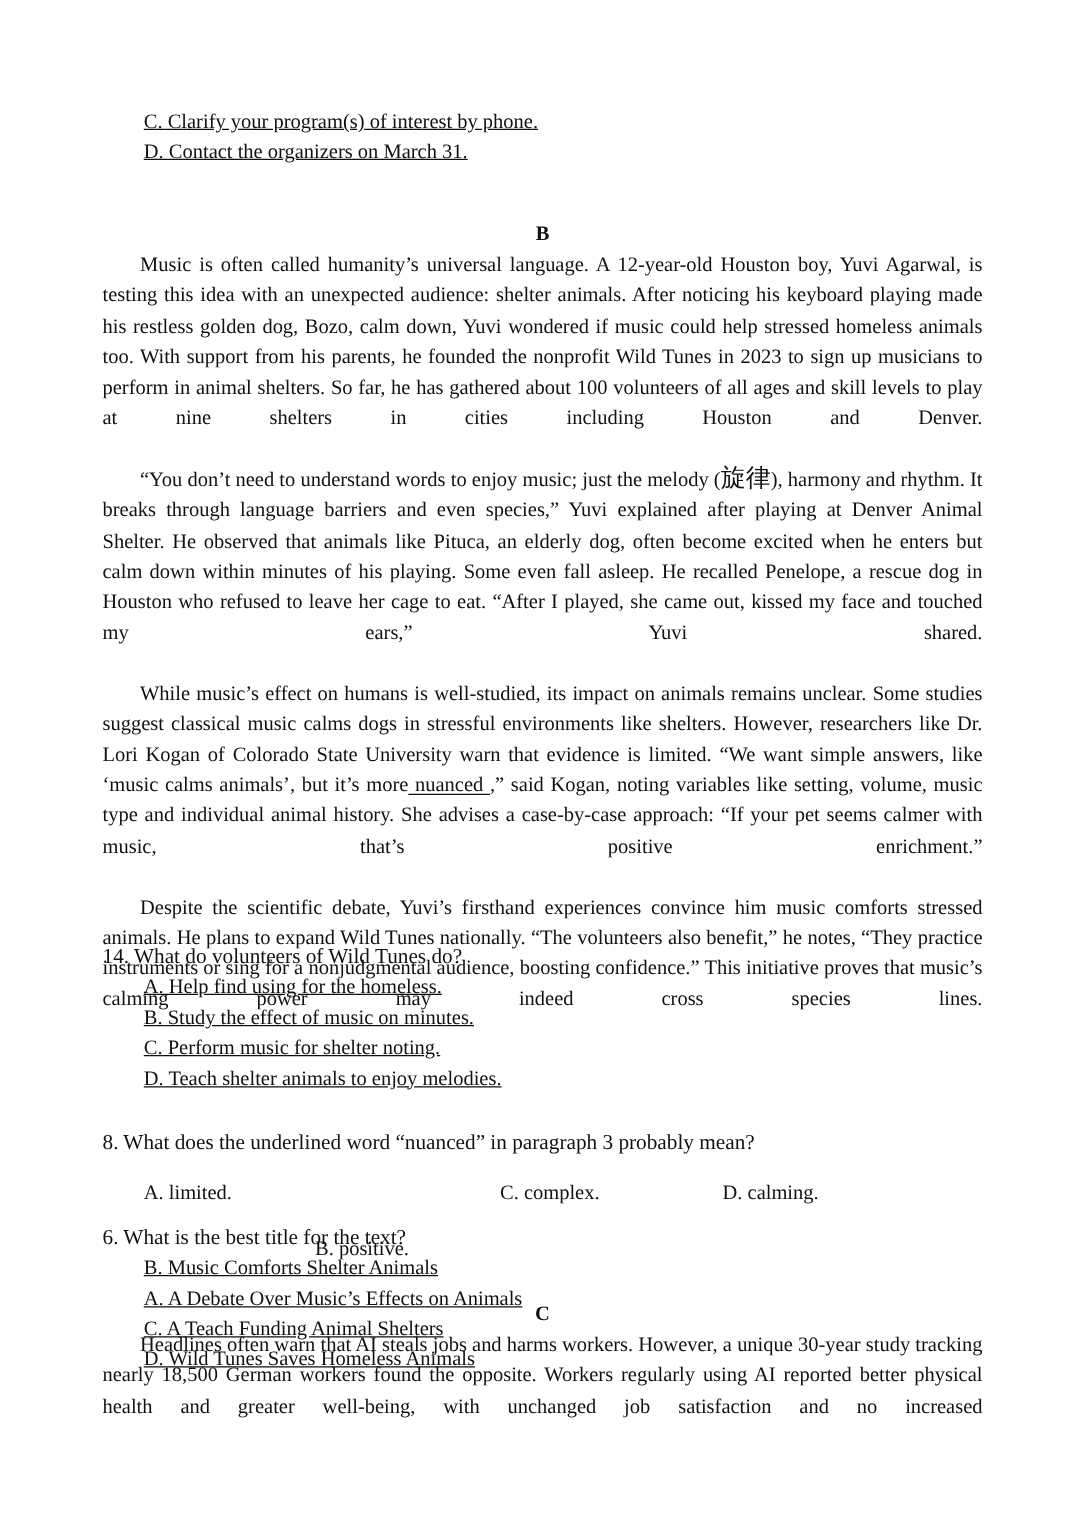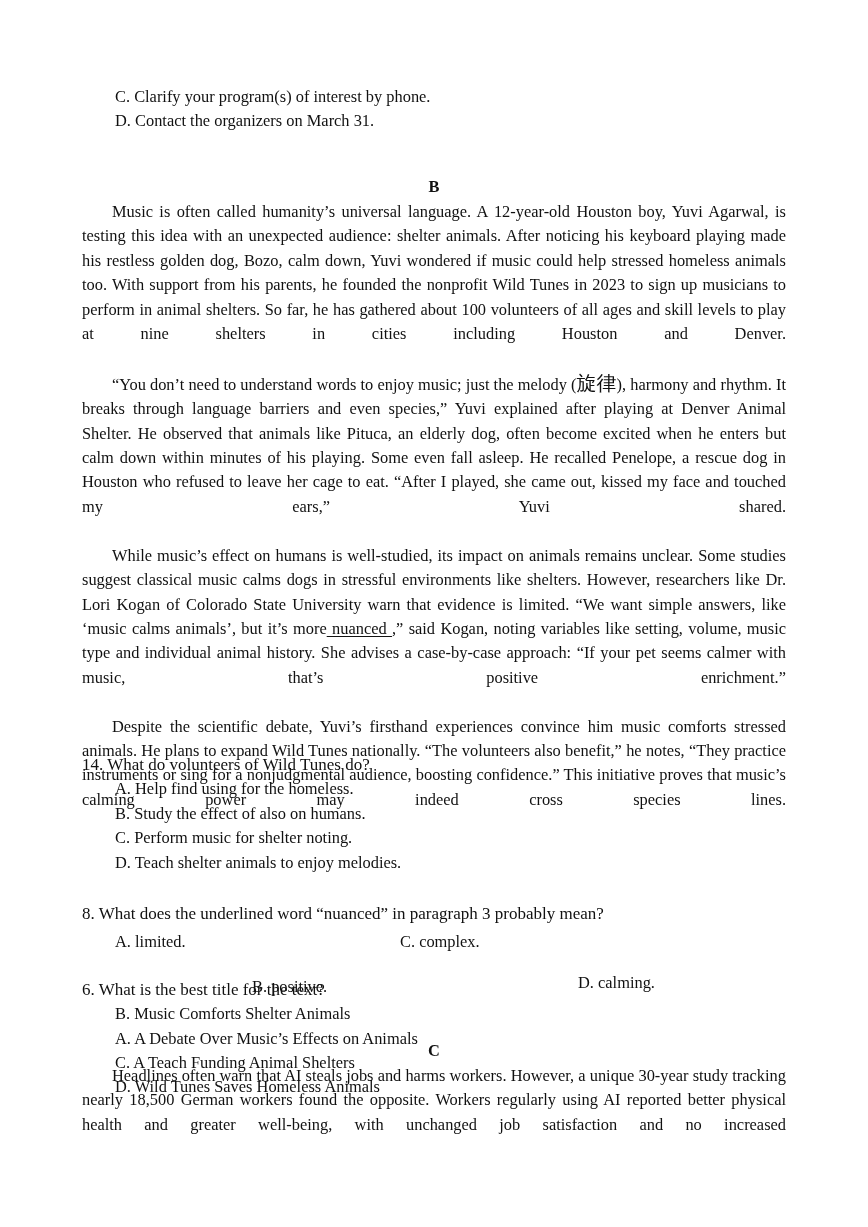--- a/index.html
+++ b/index.html
@@ -65,21 +65,21 @@
   }
 
   .q-line {
     font-size: 17px;
     line-height: 24.4px;
     white-space: nowrap;
     margin-top: 27px;
   }
 
   
-  .indent-opt { padding-left: 33px; }
+  .indent-opt { padding-left: 33px; text-decoration: underline; }
 
   .underlined {
     text-decoration: underline;
     text-underline-offset: 2px;
   }
 
   .cjk {
     font-family: Liberation Serif, serif;
     font-size: 20px;
   }
@@ -87,21 +87,21 @@
   
   .opt-row {
     font-size: 16.4px;
     line-height: 24.4px;
     position: relative;
     height: 24.4px;
     white-space: nowrap;
   }
   .opt-row > span {
     position: absolute;
-    top: 4px;
+    top: 16px;
   }
 </style>
 </head>
 <body>
 
 <div class="page">
 
   <div class="col" style="top:85px;">
     <div class="opt-line indent-opt">C. Clarify your program(s) of interest by phone.</div>
     <div class="opt-line indent-opt">D. Contact the organizers on March 31.</div>
@@ -124,32 +124,32 @@
     </p>
 
     <p class="body-text first-indent">Despite the scientific debate, Yuvi’s firsthand experiences convince him music comforts stressed animals. He plans to expand Wild Tunes nationally. “The volunteers also benefit,” he notes, “They practice instruments or sing for a nonjudgmental audience, boosting confidence.” This initiative proves that music’s calming power may indeed cross species lines.</p>
   </div>
 
   <div class="col" style="top:726px;">
 
     <div>
       <div class="q-line">14. What do volunteers of Wild Tunes do?</div>
       <div class="opt-line indent-opt">A. Help find using for the homeless.</div>
-      <div class="opt-line indent-opt">B. Study the effect of also on humans.</div>
+      <div class="opt-line indent-opt">B. Study the effect of music on minutes.</div>
       <div class="opt-line indent-opt">C. Perform music for shelter noting.</div>
       <div class="opt-line indent-opt">D. Teach shelter animals to enjoy melodies.</div>
     </div>
 
     <div>
       <div class="q-line">8. What does the underlined word “nuanced” in paragraph 3 probably mean?</div>
       <div class="opt-row">
         <span style="left:33px;">A. limited.</span>
         <span style="left:170px;margin-top:45px;">B. positive.</span>
         <span style="left:318px;">C. complex.</span>
-        <span style="left:496px;margin-top:41px;">D. calming.</span>
+        <span style="left:496px;">D. calming.</span>
       </div>
     </div>
 
     <div>
       <div class="q-line">6. What is the best title for the text?</div>
       <div class="opt-line indent-opt">B. Music Comforts Shelter Animals</div>
       <div class="opt-line indent-opt">A. A Debate Over Music’s Effects on Animals</div>
       <div class="opt-line indent-opt">C. A Teach Funding Animal Shelters</div>
       <div class="opt-line indent-opt">D. Wild Tunes Saves Homeless Animals</div>
     </div>

